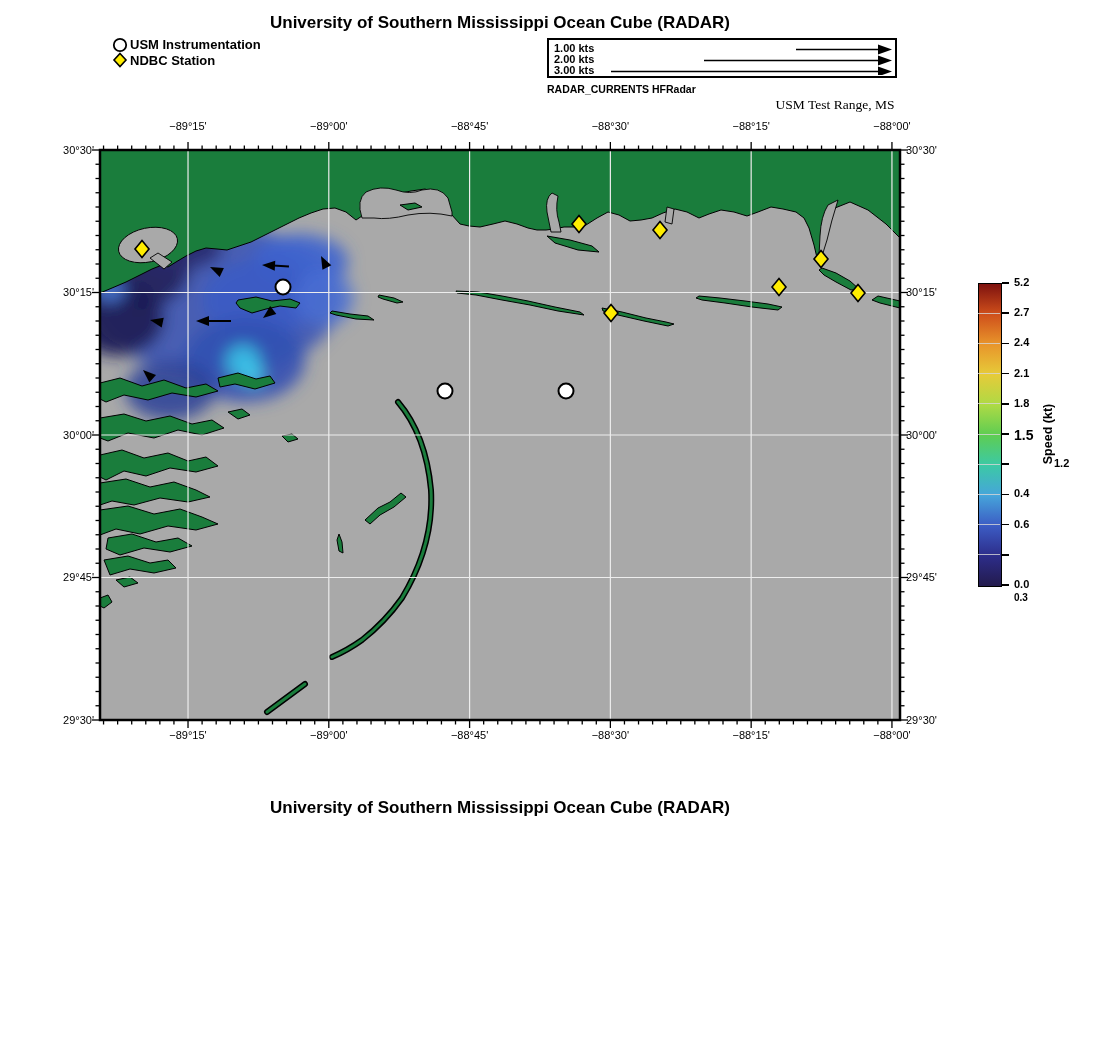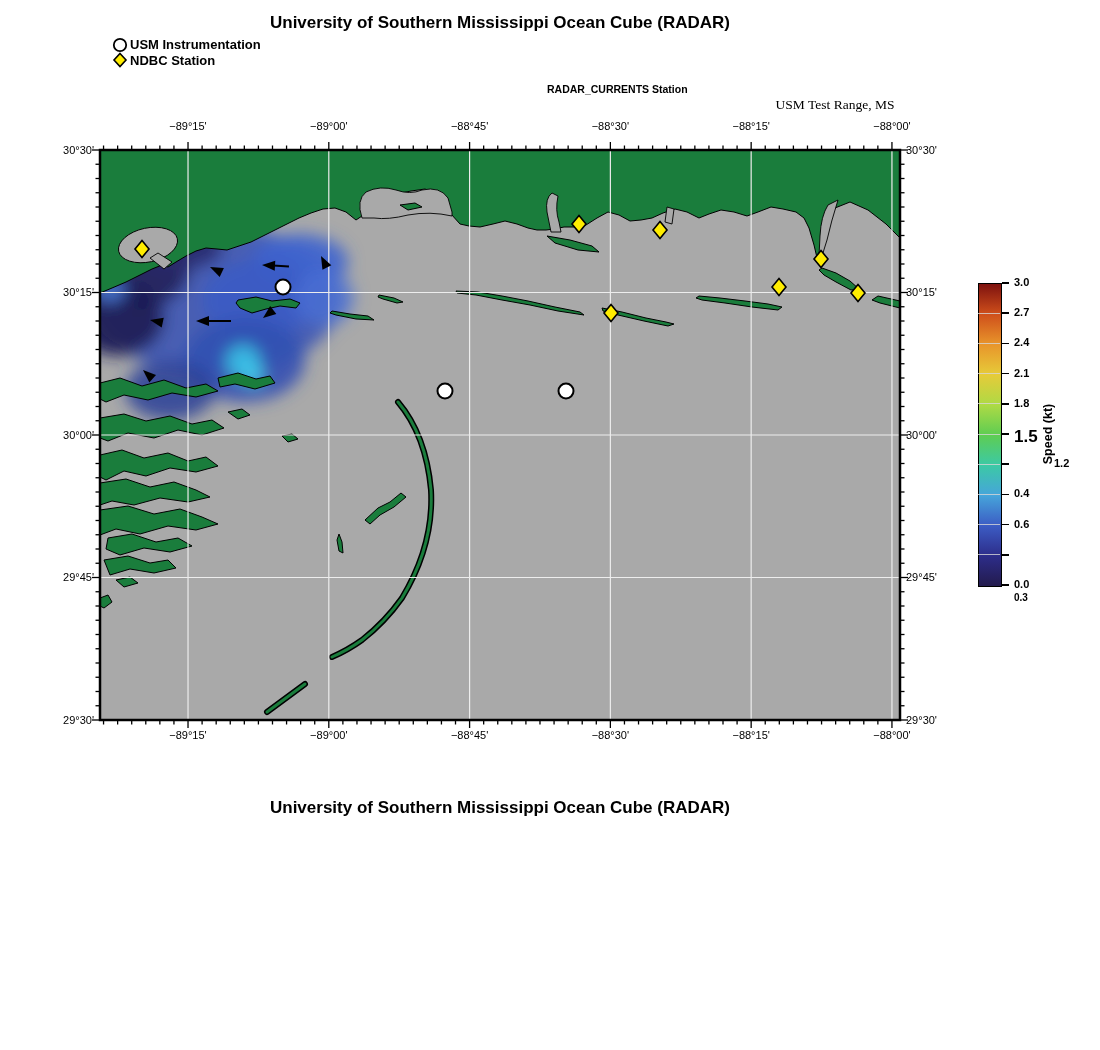--- a/index.html
+++ b/index.html
@@ -43,21 +43,36 @@
       <span>USM Instrumentation</span>
     </div>
     <div class="legend-row">
       <svg width="16" height="16">
         <path d="M8,1.5 L14,8 L8,14.5 L2,8 Z" fill="#ffed00" stroke="#000" stroke-width="1.6"></path>
       </svg>
       <span>NDBC Station</span>
     </div>
   </div>
 
-  <div class="abs scale-caption">RADAR_CURRENTS Station</div>
+  <div class="abs scalebox">
+    <div id="scale-labels">
+        <div class="scale-label" style="top: 3px;">1.00 kts</div>
+        <div class="scale-label" style="top: 14px;">2.00 kts</div>
+        <div class="scale-label" style="top: 25px;">3.00 kts</div>
+      </div>
+    <svg id="scale-svg" width="345" height="35" style="position:absolute;left:0;top:0;">
+        <line x1="247" y1="9.5" x2="330" y2="9.5" stroke="#000" stroke-width="1.6"></line>
+        <path d="M343,9.5 L329,4.5 L329,14.5 Z" fill="#000"></path>
+        <line x1="155" y1="20.5" x2="330" y2="20.5" stroke="#000" stroke-width="1.6"></line>
+        <path d="M343,20.5 L329,15.5 L329,25.5 Z" fill="#000"></path>
+        <line x1="62" y1="31.5" x2="330" y2="31.5" stroke="#000" stroke-width="1.6"></line>
+        <path d="M343,31.5 L329,26.5 L329,36.5 Z" fill="#000"></path>
+      </svg>
+  </div>
+  <div class="abs scale-caption">RADAR_CURRENTS HFRadar</div>
 
   <div class="abs region">USM Test Range, MS</div>
 
   <svg id="map-svg" class="abs" style="left:80px;top:130px;" width="840" height="610" viewBox="0 0 840 610">
     <defs>
       <filter id="blobblur" x="-30%" y="-30%" width="160%" height="160%">
         <feGaussianBlur stdDeviation="8"></feGaussianBlur>
       </filter>
       <clipPath id="mapclip">
           <rect x="20" y="20" width="800" height="570"></rect>
@@ -406,36 +421,36 @@
       <div class="axis-label" style="left: 906px; top: 428.5px; width: 64px; text-align: left;">30°00'</div>
       <div class="axis-label" style="left: 30px; top: 571px; width: 64px; text-align: right;">29°45'</div>
       <div class="axis-label" style="left: 906px; top: 571px; width: 64px; text-align: left;">29°45'</div>
       <div class="axis-label" style="left: 30px; top: 713.5px; width: 64px; text-align: right;">29°30'</div>
       <div class="axis-label" style="left: 906px; top: 713.5px; width: 64px; text-align: left;">29°30'</div>
     </div>
 
   <div id="cbar-gradient" class="abs cbar" style="background: linear-gradient(to top, rgb(35, 27, 77) 0%, rgb(45, 45, 138) 10%, rgb(60, 92, 196) 20%, rgb(70, 165, 218) 30%, rgb(60, 201, 165) 40%, rgb(94, 205, 82) 50%, rgb(174, 218, 69) 60%, rgb(230, 203, 57) 70%, rgb(232, 149, 43) 80%, rgb(207, 79, 27) 90%, rgb(126, 18, 15) 100%);"></div>
   <div id="cbar-ticks" class="abs cbar-ticks">
       <div style="position: absolute; left: 1px; top: -0.75px; width: 7px; height: 1.5px; background: rgb(0, 0, 0);"></div>
-      <div style="position: absolute; left: 13px; top: -7px; font-size: 11px; font-weight: bold;">3.0</div>
+      <div style="position: absolute; left: 13px; top: -7px; font-size: 11px; font-weight: bold;">5.2</div>
       <div style="position: absolute; left: -23px; top: 29.7px; width: 22px; height: 1px; background: rgba(215, 215, 215, 0.8);"></div>
       <div style="position: absolute; left: 1px; top: 29.45px; width: 7px; height: 1.5px; background: rgb(0, 0, 0);"></div>
       <div style="position: absolute; left: 13px; top: 23.2px; font-size: 11px; font-weight: bold;">2.7</div>
       <div style="position: absolute; left: -23px; top: 59.9px; width: 22px; height: 1px; background: rgba(215, 215, 215, 0.8);"></div>
       <div style="position: absolute; left: 1px; top: 59.65px; width: 7px; height: 1.5px; background: rgb(0, 0, 0);"></div>
       <div style="position: absolute; left: 13px; top: 53.4px; font-size: 11px; font-weight: bold; text-align: center;">2.4</div>
       <div style="position: absolute; left: -23px; top: 90.1px; width: 22px; height: 1px; background: rgba(215, 215, 215, 0.8);"></div>
       <div style="position: absolute; left: 1px; top: 89.85px; width: 7px; height: 1.5px; background: rgb(0, 0, 0);"></div>
       <div style="position: absolute; left: 13px; top: 83.6px; font-size: 11px; font-weight: bold;">2.1</div>
       <div style="position: absolute; left: -23px; top: 120.3px; width: 22px; height: 1px; background: rgba(215, 215, 215, 0.8);"></div>
       <div style="position: absolute; left: 1px; top: 120.05px; width: 7px; height: 1.5px; background: rgb(0, 0, 0);"></div>
       <div style="position: absolute; left: 13px; top: 113.8px; font-size: 11px; font-weight: bold;">1.8</div>
       <div style="position: absolute; left: -23px; top: 150.5px; width: 22px; height: 1px; background: rgba(215, 215, 215, 0.8);"></div>
       <div style="position: absolute; left: 1px; top: 150.25px; width: 7px; height: 1.5px; background: rgb(0, 0, 0);"></div>
-      <div style="position: absolute; left: 13px; top: 144px; font-size: 17px; font-weight: bold;">1.5</div>
+      <div style="position: absolute; left: 13px; top: 144px; font-size: 14px; font-weight: bold;">1.5</div>
       <div style="position: absolute; left: -23px; top: 180.7px; width: 22px; height: 1px; background: rgba(215, 215, 215, 0.8);"></div>
       <div style="position: absolute; left: 1px; top: 180.45px; width: 7px; height: 1.5px; background: rgb(0, 0, 0);"></div>
       <div style="position: absolute; left: 13px; top: 174.2px; font-size: 11px; font-weight: bold; margin-left: 40px;">1.2</div>
       <div style="position: absolute; left: -23px; top: 210.9px; width: 22px; height: 1px; background: rgba(215, 215, 215, 0.8);"></div>
       <div style="position: absolute; left: 1px; top: 210.65px; width: 7px; height: 1.5px; background: rgb(0, 0, 0);"></div>
       <div style="position: absolute; left: 13px; top: 204.4px; font-size: 11px; font-weight: bold;">0.4</div>
       <div style="position: absolute; left: -23px; top: 241.1px; width: 22px; height: 1px; background: rgba(215, 215, 215, 0.8);"></div>
       <div style="position: absolute; left: 1px; top: 240.85px; width: 7px; height: 1.5px; background: rgb(0, 0, 0);"></div>
       <div style="position: absolute; left: 13px; top: 234.6px; font-size: 11px; font-weight: bold;">0.6</div>
       <div style="position: absolute; left: -23px; top: 271.3px; width: 22px; height: 1px; background: rgba(215, 215, 215, 0.8);"></div>

